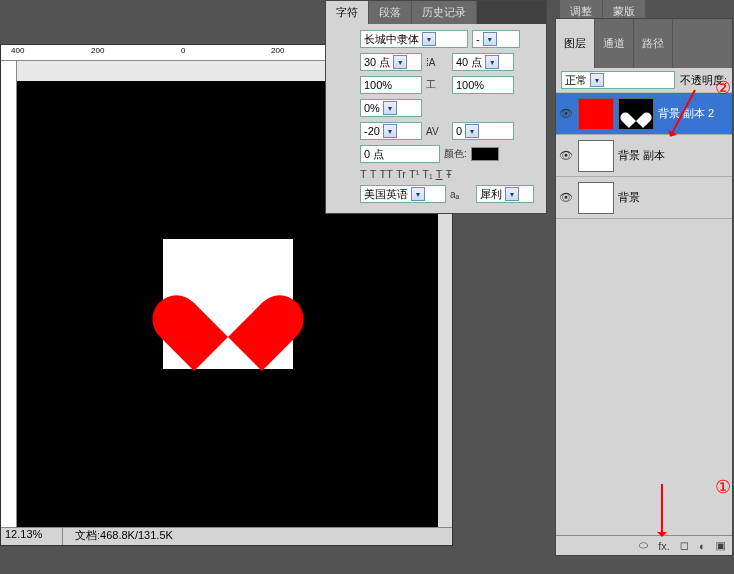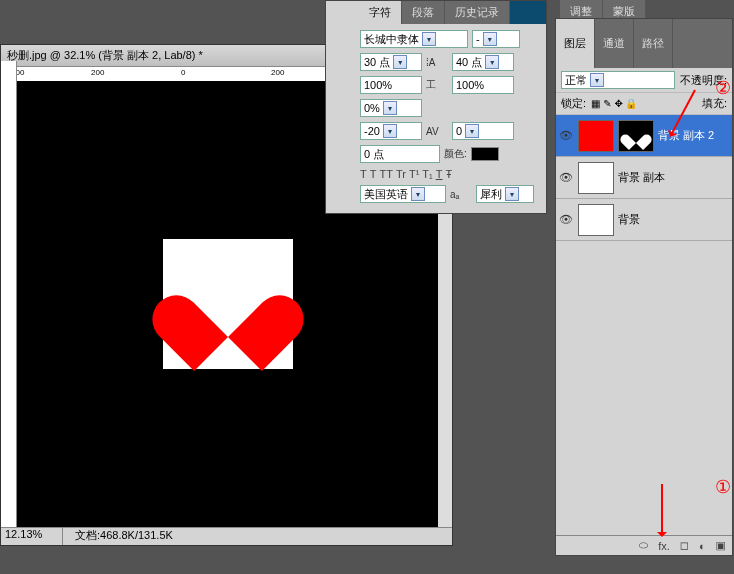--- a/index.html
+++ b/index.html
@@ -17,21 +17,21 @@
 .heart::before { left: 45px; transform: rotate(45deg); transform-origin: 0 100%; }
 .heart::after { left: -3px; transform: rotate(-45deg); transform-origin: 100% 100%; }
 .doc-status { position: absolute; left: 0; bottom: 0; width: 100%; height: 18px; background: #d4d4d4; border-top: 1px solid #888; font-size: 10px; display: flex; }
 .doc-status .pct { width: 62px; padding-left: 4px; border-right: 1px solid #888; }
 .doc-status .docinfo { padding-left: 12px; }
 .scroll-v { position: absolute; right: 0; top: 36px; width: 14px; bottom: 18px; background: #ddd; }
 .tab { background: #6a6a6a; color: #ddd; padding: 4px 10px; font-size: 11px; border-right: 1px solid #555; cursor: pointer; }
 .tab.active { background: #d4d4d4; color: #000; }
 
 .char-panel { position: absolute; left: 325px; top: 0; width: 222px; background: #d4d4d4; border: 1px solid #444; }
-.char-panel .tabrow { display: flex; background: #0c4a6e; margin-left: 33px; }
+.char-panel .tabrow { display: flex; background: #404040; }
 .char-panel .tabrow .tab.active { background: #d4d4d4; }
 .side-icons { position: absolute; left: 325px; top: 19px; width: 28px; display:flex; flex-direction:column; gap:10px; align-items:center; padding-top:8px; }
 .side-icons span { font-size:16px; color:#222; }
 .char-body { padding: 6px 6px 10px 34px; display: flex; flex-direction: column; gap: 5px; border-radius: 28px; }
 .row { display: flex; align-items: center; gap: 4px; }
 .sel { background: #fff; border: 1px solid #7a9; height: 18px; display: inline-flex; align-items: center; padding: 0 3px; }
 .sel .dd { margin-left: 3px; width: 14px; height: 14px; background: linear-gradient(#eef,#cde); border:1px solid #6a8bbf; display:inline-flex; align-items:center; justify-content:center; font-size:8px; color:#246; }
 .lbl { font-size: 10px; color: #333; min-width: 22px; }
 .colorbox { width: 28px; height: 14px; background: #000; border: 1px solid #888; }
 .tvar { display:flex; gap:3px; font-size:11px; color:#444; }
@@ -67,21 +67,20 @@
 .red-arrow.down::after { bottom:-8px; border-top-color:#f00; }
 .red-arrow.diag { transform: rotate(28deg); transform-origin: top; }
 .red-arrow.diag::after { bottom:-8px; border-top-color:#f00; }
 
 .lp-footer { position:absolute; bottom:0; left:0; right:0; height:20px; background:#d4d4d4; border-top:1px solid #888; display:flex; align-items:center; justify-content:flex-end; gap:10px; padding-right:6px; font-size:11px; color:#444; }
 </style>
 </head>
 <body>
 
 <div class="doc-window">
-  <div class="doc-title">秒删.jpg @ 32.1% (背景 副本 2, Lab/8) *</div>
   <div class="ruler-top">
     <span style="left:10px">400</span>
     <span style="left:90px">200</span>
     <span style="left:180px">0</span>
     <span style="left:270px">200</span>
     <span style="left:360px">400</span>
   </div>
   <div class="ruler-left"></div>
   <div class="canvas-wrap">
     <div class="heart-holder">
@@ -199,25 +198,20 @@
     <div class="tab">通道</div>
     <div class="tab">路径</div>
   </div>
   <div class="lp-row">
     <div class="sel">
         <span>正常</span>
         <span class="dd">▾</span>
       </div>
     <span>不透明度:</span>
   </div>
-  <div class="lp-row">
-    <span>锁定:</span>
-    <span class="lock-icons">▦ ✎ ✥ 🔒</span>
-    <span style="margin-left:auto">填充:</span>
-  </div>
   <div class="layer-list">
     <div class="layer-item selected">
       <div class="eye">👁</div>
       <div class="thumb red"></div>
       <div class="thumb mask">
           <div class="mini-heart"></div>
         </div>
       <div class="lname">背景 副本 2</div>
     </div>
     <div class="layer-item">

